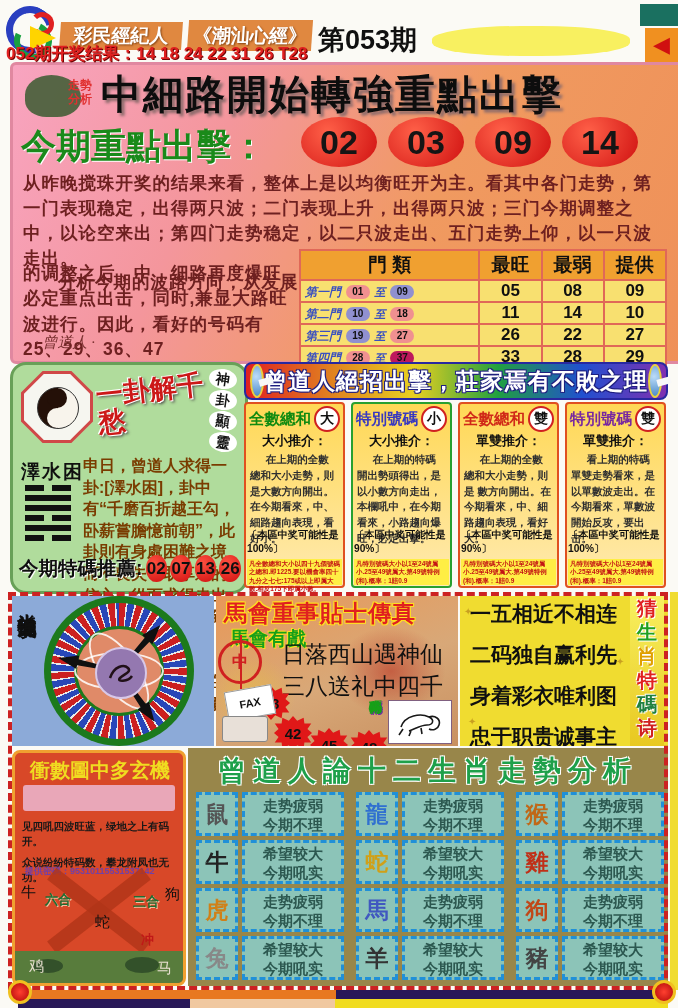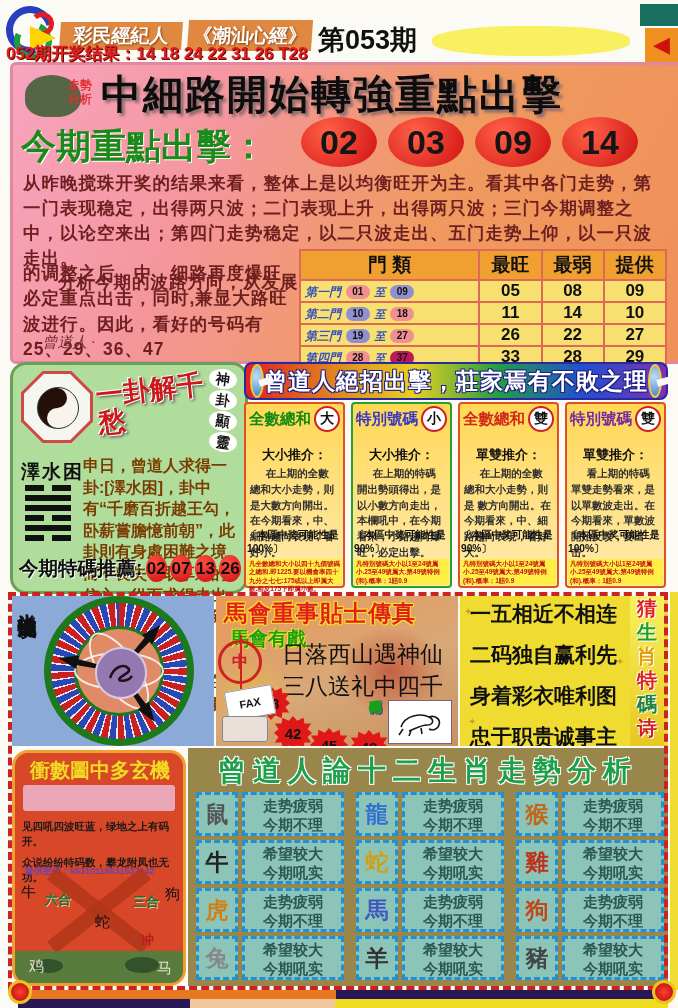--- a/index.html
+++ b/index.html
@@ -90,21 +90,21 @@
   .tipcol{top:402px;width:101px;height:186px;border-radius:4px;background:linear-gradient(#ffd855,#ffeab0);box-sizing:border-box;}
   .c1{left:244px;border:2px solid #e05020;}
   .c2{left:351px;border:2px solid #28a030;}
   .c3{left:458px;border:2px solid #e05020;}
   .c4{left:565px;border:2px solid #e05020;}
   .tip-head{display:flex;align-items:center;justify-content:center;gap:3px;margin-top:2px;}
   .tip-title{font-size:15.5px;font-weight:bold;white-space:nowrap;}
   .t1{color:#108a10}.t2{color:#3838c0}.t3{color:#d02818}.t4{color:#7828a0}
   .badge-circ{width:22px;height:22px;border:2.5px solid #d02020;border-radius:50%;background:#fff;
               display:flex;align-items:center;justify-content:center;font-size:14px;font-weight:bold;color:#101010;flex:none;}
-  .tip-sub{text-align:center;font-size:13px;font-weight:bold;color:#101010;margin-top:14px;}
+  .tip-sub{text-align:center;font-size:13px;font-weight:bold;color:#101010;margin-top:0;}
   .tip-body{padding:2px 4px;font-size:10.5px;font-weight:bold;color:#303030;line-height:1.5;text-indent:1.5em;}
   .tip-prob{position:absolute;bottom:30px;left:1px;right:1px;font-size:10.2px;font-weight:bold;color:#101010;}
   .tip-note{position:absolute;bottom:1px;left:1px;right:1px;height:26px;background:#ffee44;color:#c41414;
             font-size:6.5px;line-height:1.3;padding:1px 2px;box-sizing:border-box;font-weight:bold;}
 
   
   .lower-frame{left:8px;top:592px;width:660px;height:398px;border:4px dashed #cc2222;box-sizing:border-box;z-index:4;pointer-events:none;}
   .right-strip{left:670px;top:592px;width:8px;height:398px;background:#f0dc30;}
 
   
@@ -147,21 +147,21 @@
   
   .poem-panel{left:460px;top:596px;width:208px;height:150px;background:#f0dc30;overflow:hidden;}
   .poem-lines{left:10px;top:4px;width:158px;}
   .poem-lines div{font-size:21px;font-weight:bold;color:#101010;margin-bottom:13px;white-space:nowrap;}
   .vstrip{left:170px;top:0;width:34px;height:150px;background:linear-gradient(#f8f060,#e8c820);}
   .vstrip span{display:block;text-align:center;font-size:20px;font-weight:bold;line-height:24px;
                text-shadow:1px 1px 0 #fff,-1px -1px 0 #fff;}
   .star{position:absolute;color:#c8a020;font-size:10px;}
 
   
-  .chong{left:12px;top:750px;width:174px;height:236px;background:#d84828;border:3px solid #f0a030;border-radius:16px;box-sizing:border-box;overflow:hidden;padding-left:33px;}
+  .chong{left:12px;top:750px;width:174px;height:236px;background:#d84828;border:3px solid #f0a030;border-radius:8px;box-sizing:border-box;overflow:hidden;padding-left:33px;}
   .chong-title{left:2px;top:4px;width:166px;text-align:center;font-size:20px;font-weight:bold;color:#f0dc20;white-space:nowrap;}
   .pinkstrip{left:8px;top:32px;width:152px;height:26px;background:#eab0c4;border-radius:3px;opacity:.92;}
   .chong-poem{left:7px;top:66px;width:158px;font-size:10.5px;font-weight:bold;color:#181818;line-height:1.4;}
   .chong-poem div{margin-bottom:7px;}
   .chong-code{left:10px;top:112px;font-size:9px;font-weight:bold;color:#7040a8;}
   .xbar{left:24px;top:150px;width:120px;height:15px;background:#b03418;opacity:.8;}
   .lab{font-weight:bold;font-size:13px;}
   .green-lab{color:#1e6e34;text-shadow:1px 1px 0 #f0c0a0;}
   .red-lab{color:#c01818;}
   .animal-ink{font-size:15px;color:#101010;font-family:"Liberation Serif",serif;}

